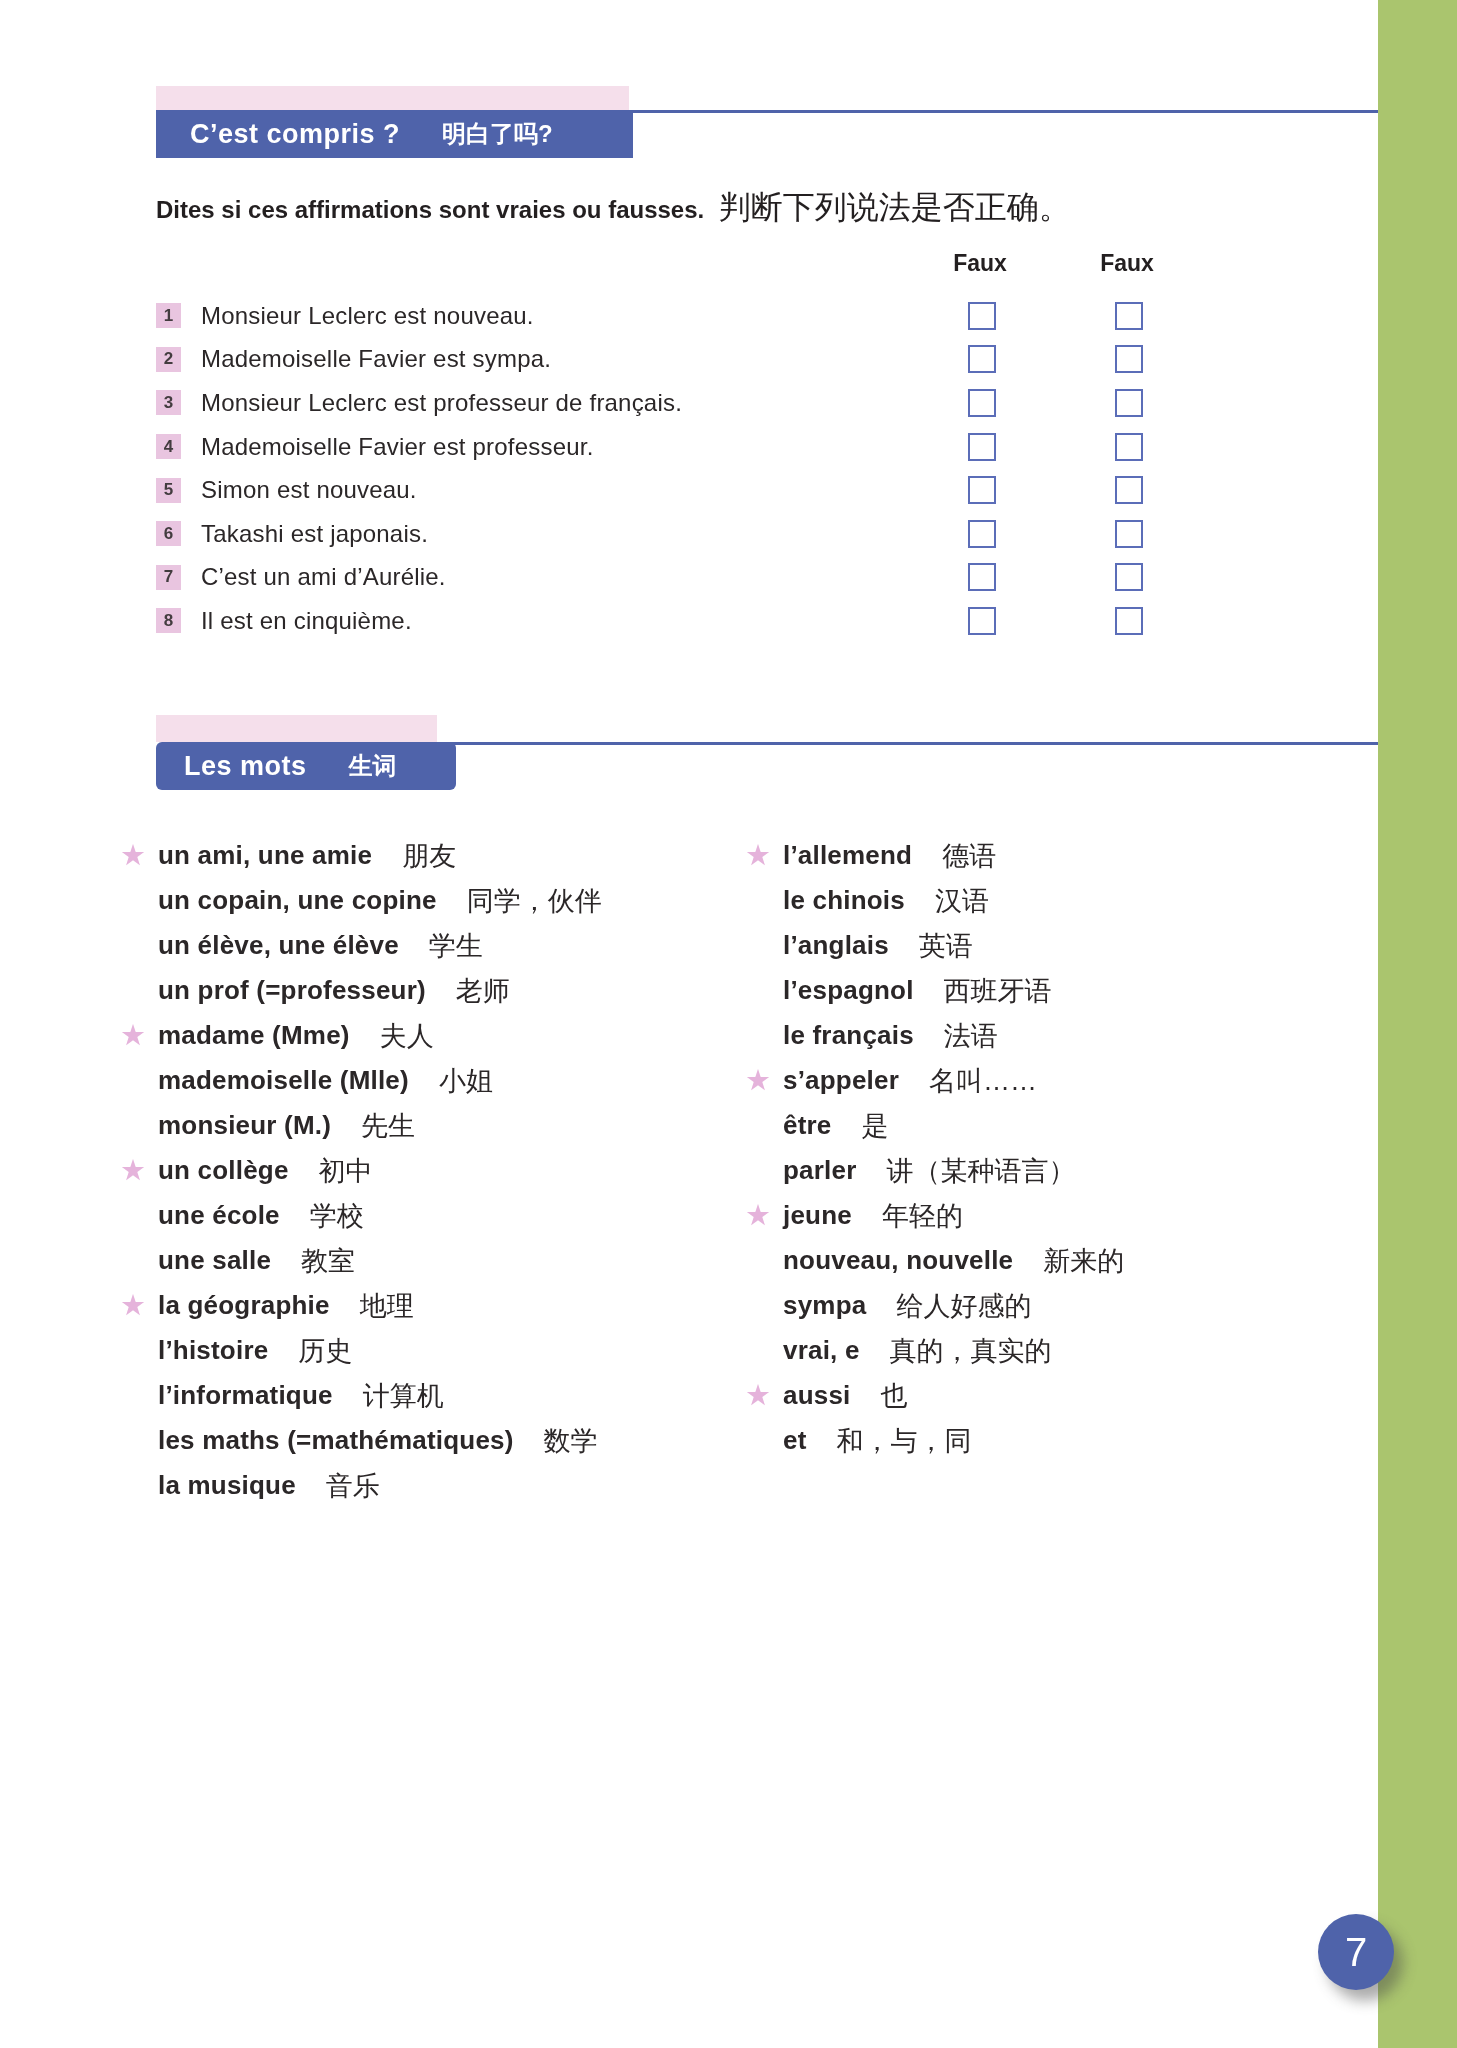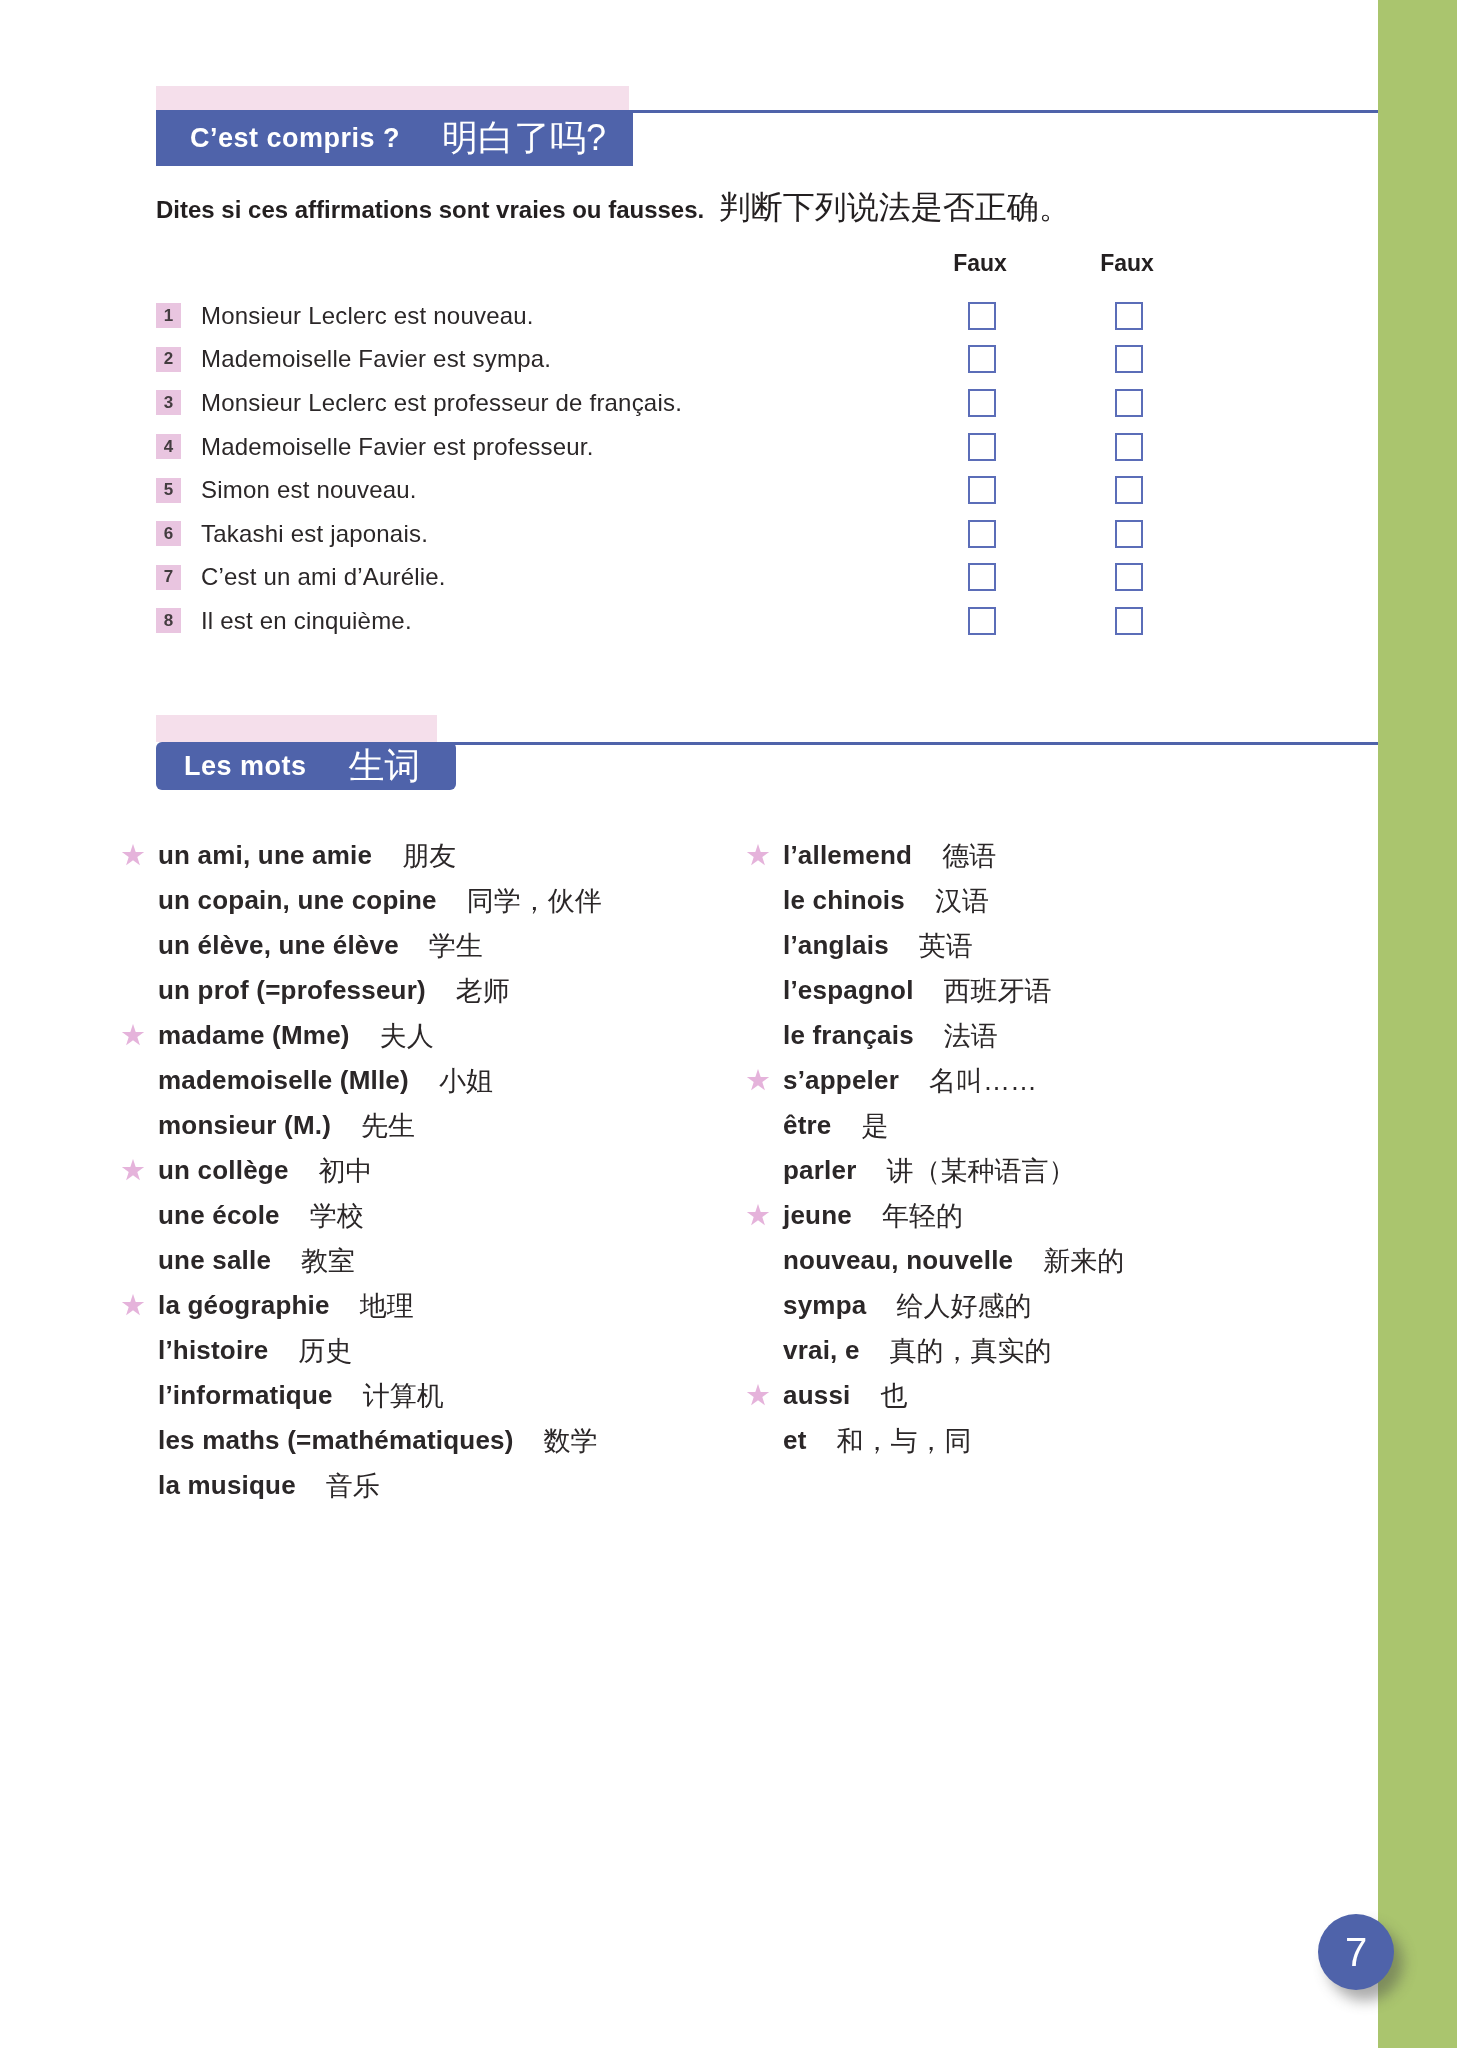--- a/index.html
+++ b/index.html
@@ -5,23 +5,23 @@
   html,body{margin:0;padding:0;background:#ffffff;}
   .page{position:relative;width:1457px;height:2048px;background:#ffffff;overflow:hidden;
         font-family:"Liberation Sans","DejaVu Sans",sans-serif;color:#2b2728;}
   .green-bar{position:absolute;right:0;top:0;width:79px;height:2048px;background:#aac56e;}
 
   
   .hdr-pink{position:absolute;background:#f5dfeb;}
   .hdr-blue{position:absolute;background:#4f63aa;color:#fff;display:flex;align-items:center;}
   .hdr-rule{position:absolute;height:3px;background:#4f63aa;}
   .hdr-fr{font-weight:bold;font-size:27px;letter-spacing:0.5px;}
-  .hdr-zh{margin-left:42px;font-weight:normal;font-size:36px;}
+  .hdr-zh{margin-left:42px;font-weight:bold;font-size:24px;}
   #hdr1-pink{left:156px;top:86px;width:473px;height:24px;}
-  #hdr1-blue{left:156px;top:110px;width:477px;height:56px;padding-left:34px;box-sizing:border-box;text-align:center;}
+  #hdr1-blue{left:156px;top:110px;width:477px;height:48px;padding-left:34px;box-sizing:border-box;text-align:center;}
   #hdr1-rule{left:633px;top:110px;width:745px;}
   #hdr2-pink{left:156px;top:715px;width:281px;height:27px;}
   #hdr2-blue{left:156px;top:742px;width:300px;height:48px;padding-left:28px;box-sizing:border-box;border-radius:6px;}
   #hdr2-rule{left:443px;top:742px;width:935px;}
 
   
   .instruction{position:absolute;left:156px;top:186px;white-space:nowrap;}
   .instr-fr{font-weight:bold;font-size:24px;color:#231f20;}
   .instr-zh{font-size:32px;color:#231f20;margin-left:10px;font-weight:normal;}
 

